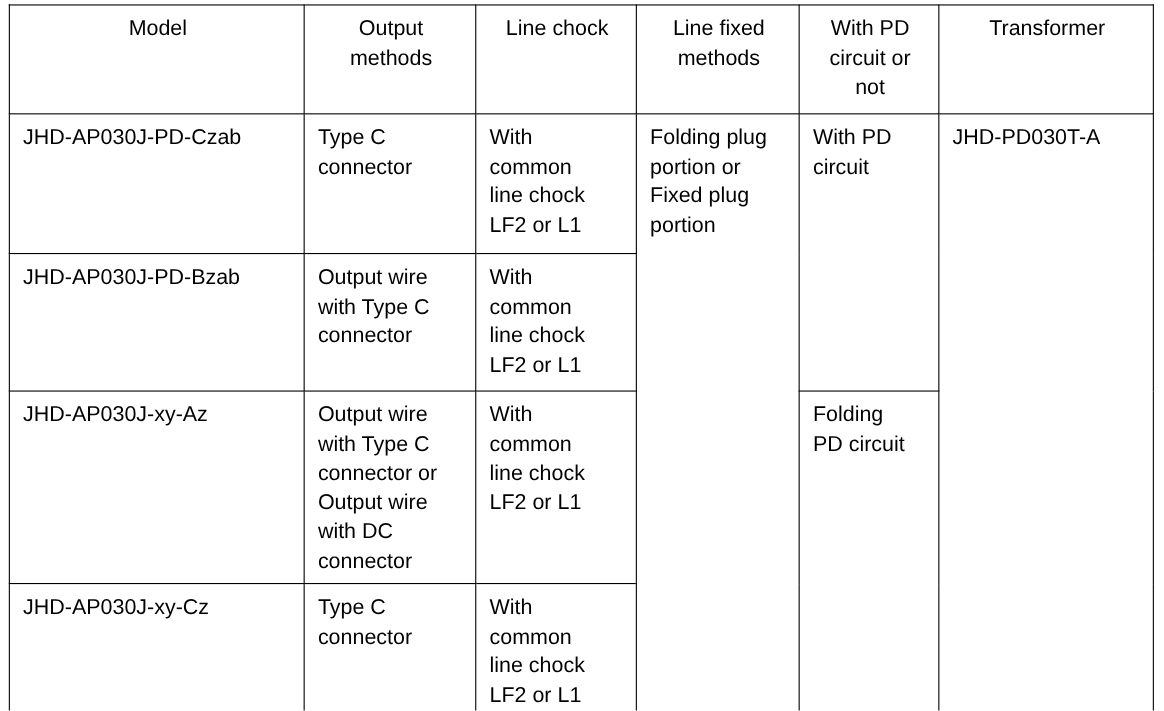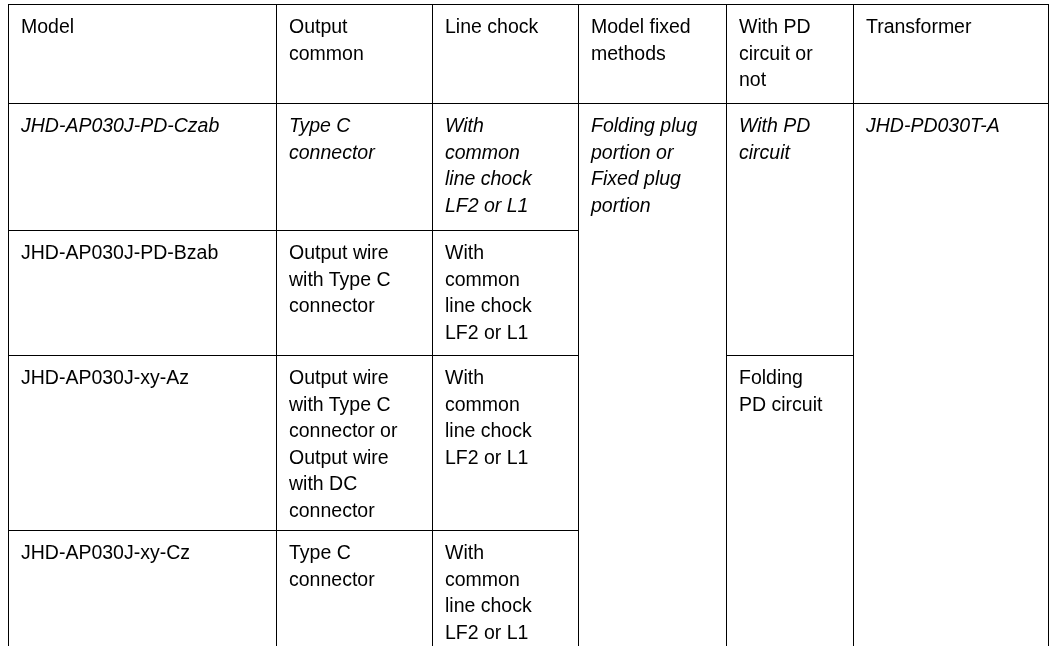--- a/index.html
+++ b/index.html
@@ -45,22 +45,22 @@
   }
   
   .col-model        { width: 268px; }
   .col-output       { width: 156px; }
   .col-chock        { width: 146px; }
   .col-plug         { width: 148px; }
   .col-pd           { width: 127px; }
   .col-transformer  { width: 195px; }
 
   
-  tr.header-row td      { height: 84px; }
-  tr.row-1 td           { height: 112px; font-style: italic; }
+  tr.header-row td      { height: 84px; text-align: center; }
+  tr.row-1 td           { height: 112px; }
   tr.row-2 td           { height: 110px; margin-left: 38px; }
   tr.row-3 td           { height: 160px; }
   tr.row-4 td           { height: 120px; }
 
   
   tr.row-4 td {
     border-bottom: 3px solid #000000;
   }
   .cell-text {
     display: block;
@@ -82,27 +82,27 @@
       <col class="col-transformer">
     </colgroup>
 
     <thead>
       <tr class="header-row">
         <td>
           <span class="cell-text">Model</span>
         </td>
         <td>
           <span class="cell-text">Output
-common</span>
+methods</span>
         </td>
         <td>
           <span class="cell-text">Line chock</span>
         </td>
         <td>
-          <span class="cell-text">Model fixed
+          <span class="cell-text">Line fixed
 methods</span>
         </td>
         <td>
           <span class="cell-text">With PD
 circuit or
 not</span>
         </td>
         <td>
           <span class="cell-text">Transformer</span>
         </td>

